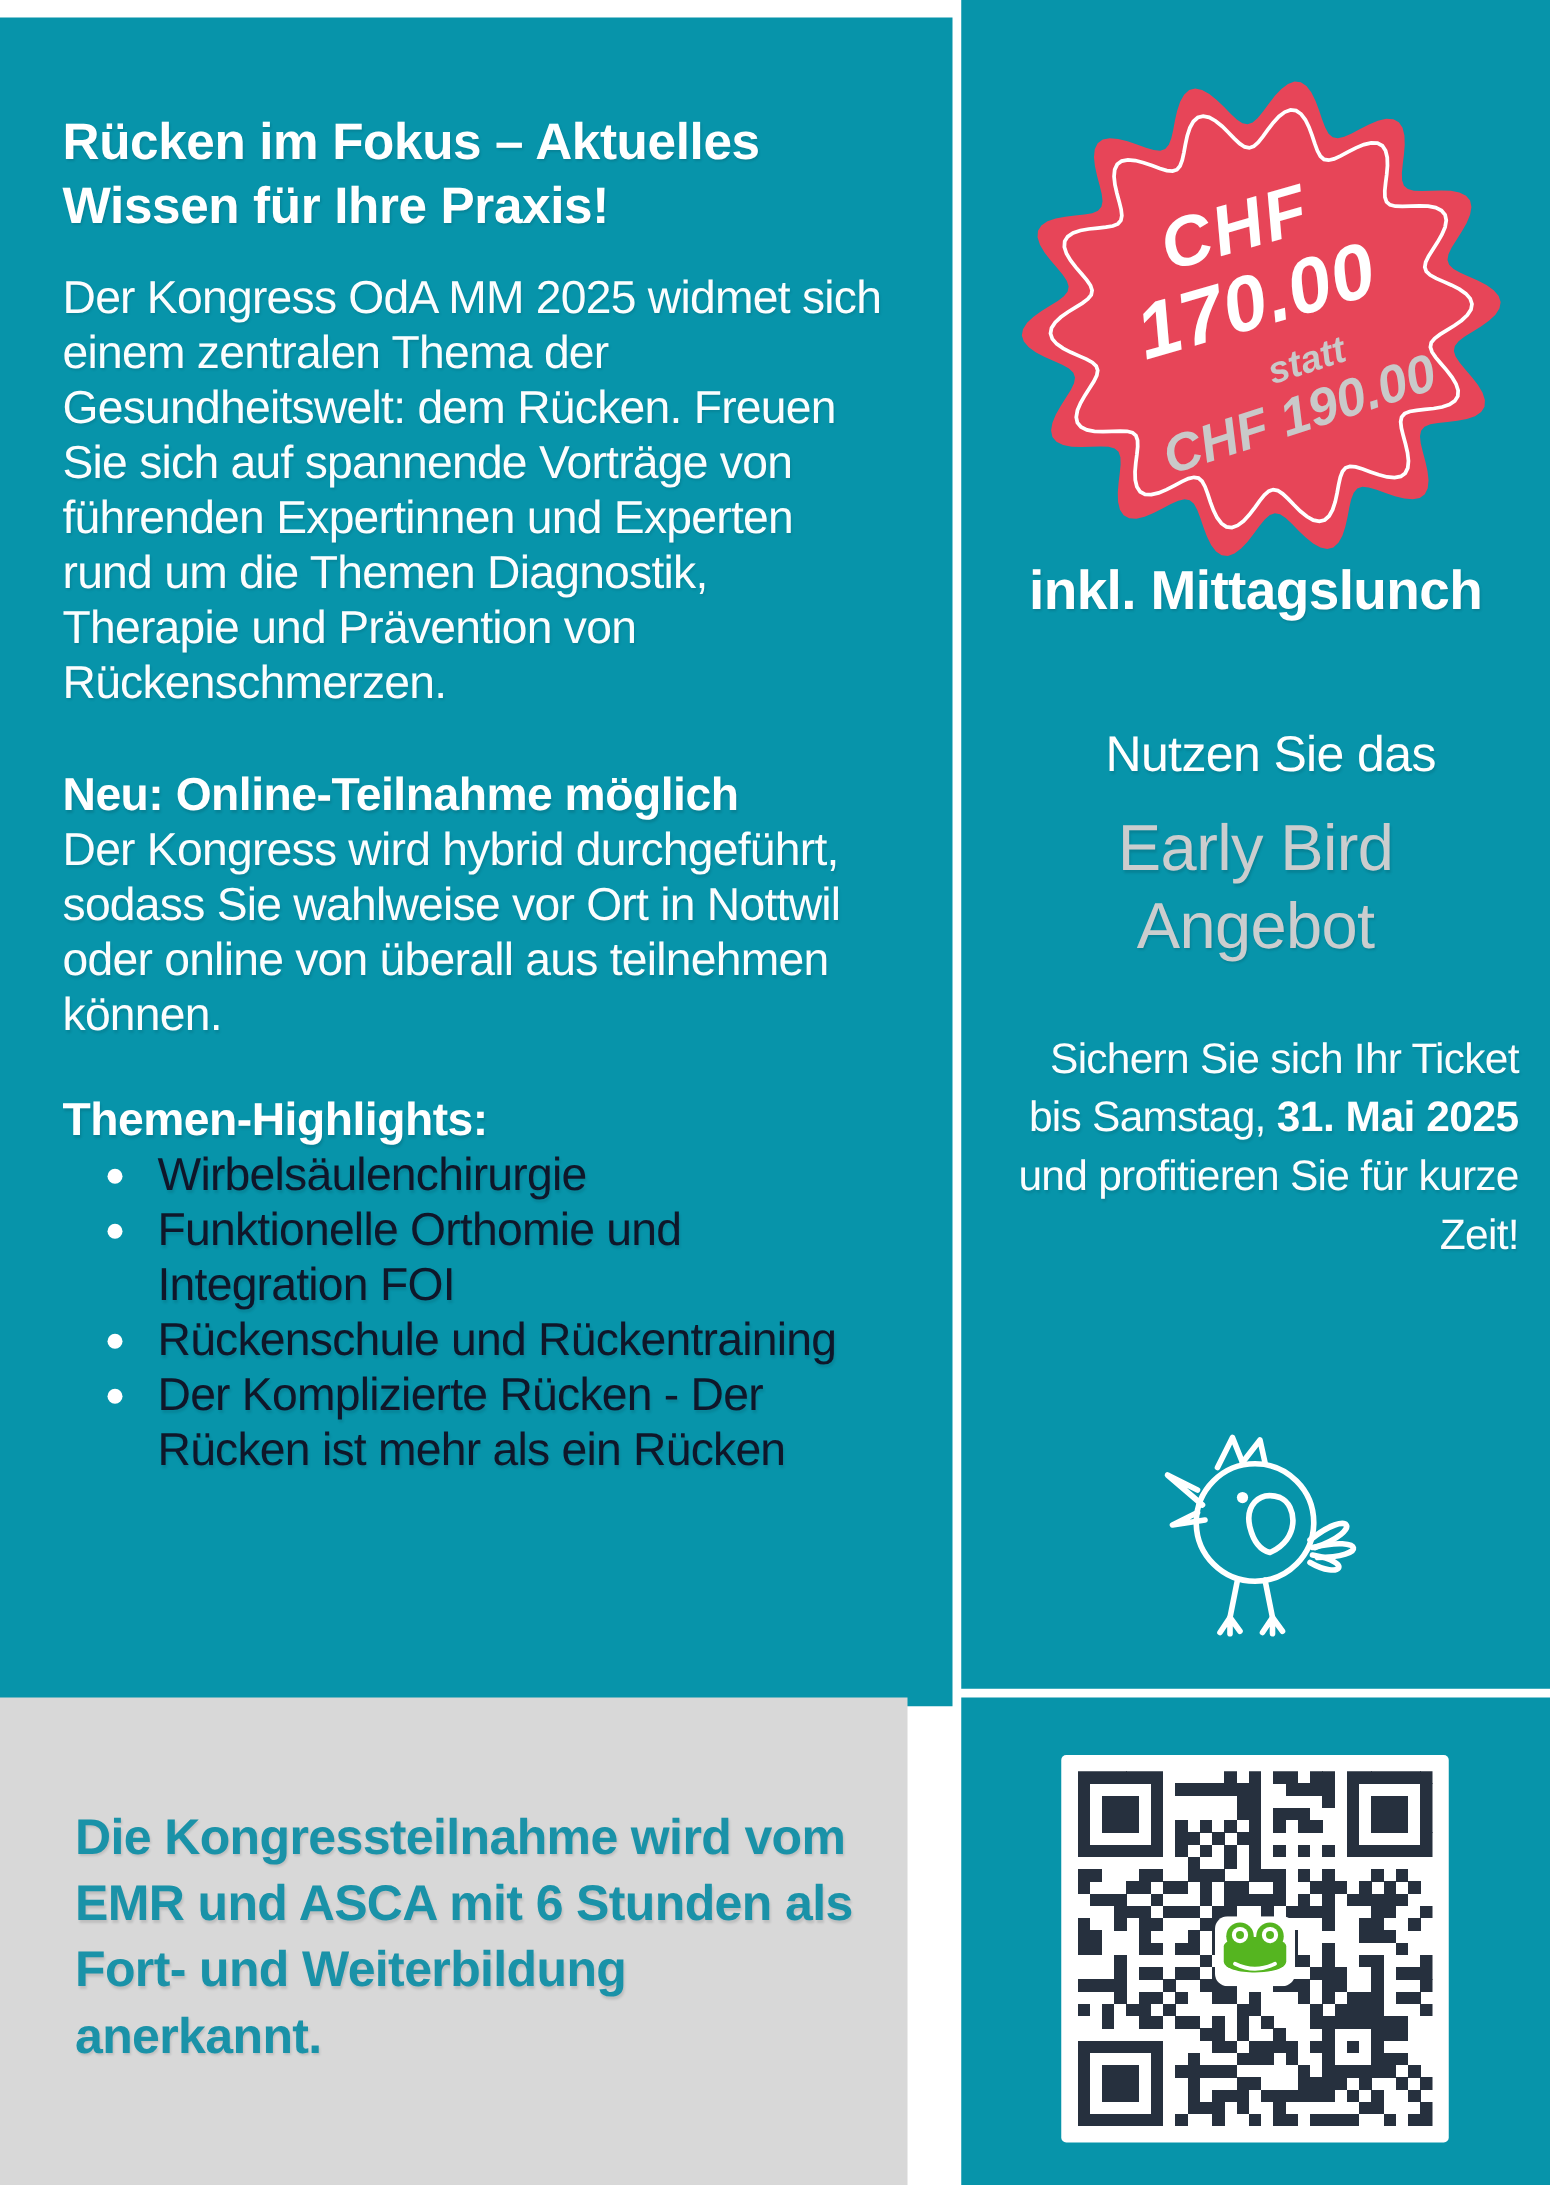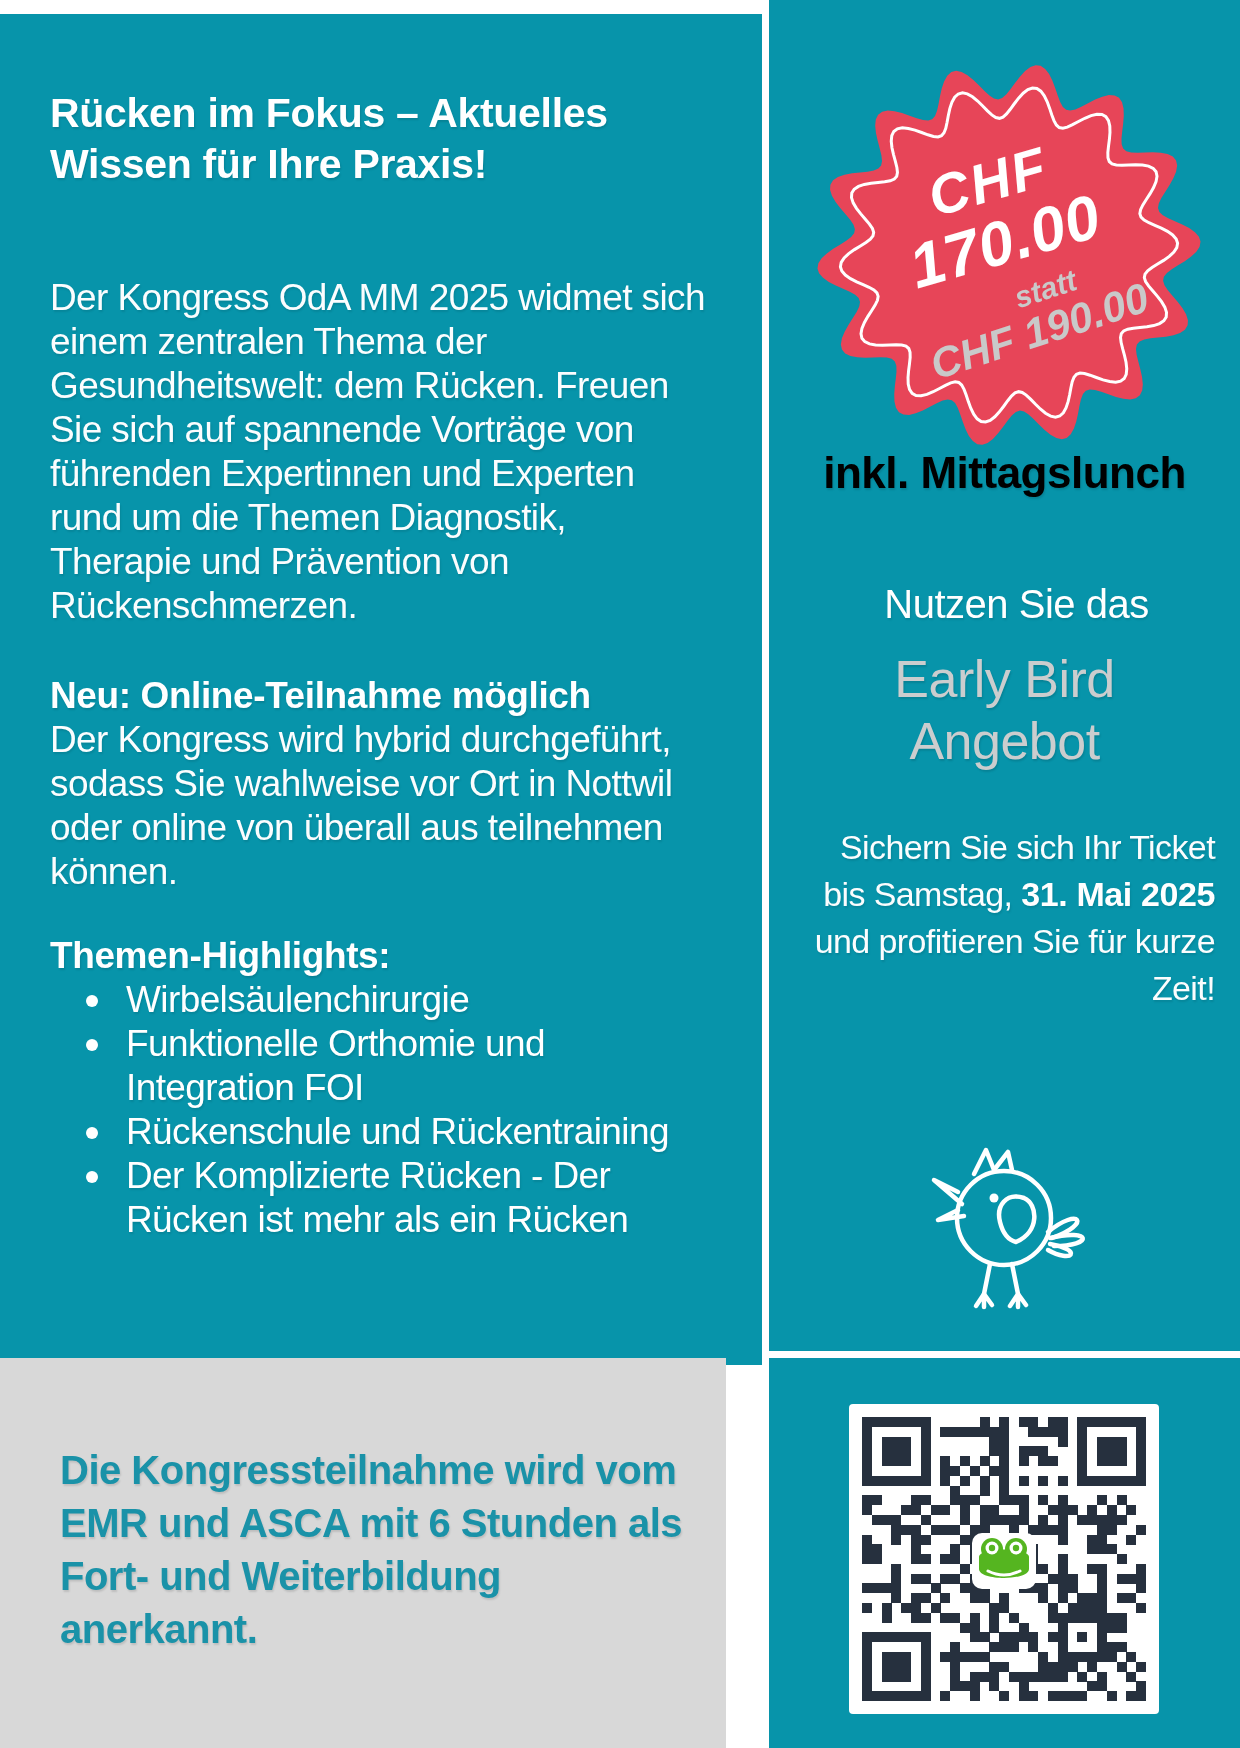--- a/index.html
+++ b/index.html
@@ -30,33 +30,33 @@
 
   
   .title{
     margin:0;font-size:41px;line-height:51px;font-weight:bold;color:#ffffff;
     letter-spacing:-0.3px;text-shadow:1px 2px 2px rgba(0,0,0,0.12);
   }
   .body-text{
     margin:0;font-size:37px;line-height:44px;font-weight:normal;color:#FBFDFE;
     letter-spacing:-0.6px;text-shadow:1px 2px 2px rgba(0,0,0,0.10);
   }
-  .intro{margin-top:86px;}
+  .intro{margin-top:26px;}
   .subhead{
     margin:0;font-size:37px;line-height:44px;font-weight:bold;color:#ffffff;
     letter-spacing:-0.4px;text-shadow:1px 2px 2px rgba(0,0,0,0.12);
   }
   .subhead.online{margin-top:46px;}
   .subhead.highlights{margin-top:40px;}
   ul.highlight-list{
     list-style:none;margin:0;padding:0 0 0 26px;
   }
   ul.highlight-list li{
     position:relative;padding-left:50px;
-    font-size:37px;line-height:44px;color:#ffffff;letter-spacing:-0.6px;
+    font-size:37px;line-height:44px;color:#0f172a;letter-spacing:-0.6px;
     text-shadow:1px 2px 2px rgba(0,0,0,0.10);
   }
   .bullet-dot{
     position:absolute;left:10px;top:17px;width:12px;height:12px;border-radius:50%;
     background:#ffffff;
   }
 
   
   .badge-wrap{position:absolute;left:43px;top:58px;width:394px;height:394px;transform:rotate(-4deg);}
   .badge-text{
@@ -64,21 +64,21 @@
     justify-content:center;transform:rotate(-12deg);
     font-style:italic;font-weight:bold;text-align:center;
   }
   .badge-chf{font-size:56px;line-height:58px;color:#ffffff;letter-spacing:2px;}
   .badge-price{font-size:62px;line-height:66px;color:#ffffff;letter-spacing:1px;}
   .badge-statt{font-size:30px;line-height:32px;color:#C9C9C9;margin-top:8px;transform:translateX(26px) rotate(-2deg);}
   .badge-old{font-size:42px;line-height:46px;color:#C9C9C9;transform:translateX(8px) rotate(-2deg);}
 
   .lunch-note{
     position:absolute;left:0;top:448px;width:100%;text-align:center;
-    font-size:44px;font-weight:bold;color:#000000;letter-spacing:-0.5px;
+    font-size:44px;font-weight:bold;color:#ffffff;letter-spacing:-0.5px;
     text-shadow:1px 2px 2px rgba(0,0,0,0.12);
   }
   .cta-intro{
     position:absolute;left:12px;top:582px;width:100%;text-align:center;
     font-size:40px;color:#ffffff;letter-spacing:-0.5px;
     text-shadow:1px 2px 2px rgba(0,0,0,0.10);
   }
   .offer{
     position:absolute;left:0;top:648px;width:100%;text-align:center;
     font-size:52px;line-height:62px;font-weight:normal;color:#CBCDCE;

